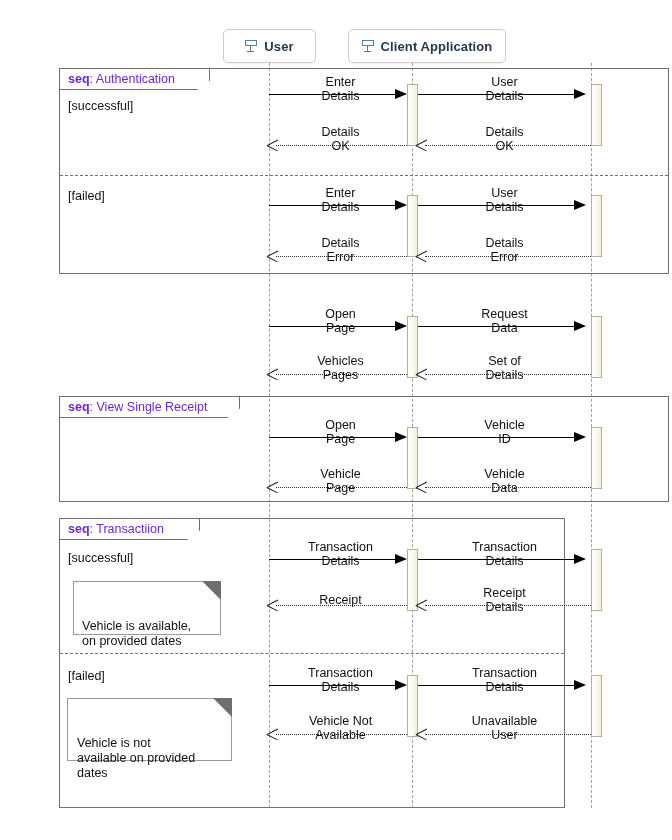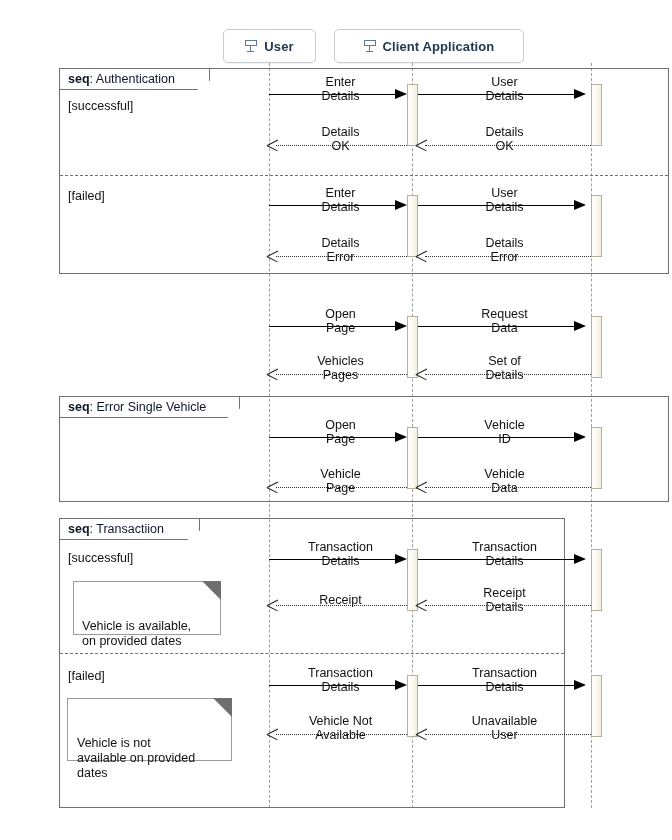--- a/index.html
+++ b/index.html
@@ -101,21 +101,21 @@
     border-right: 1px solid #707070;
     border-bottom: 1px solid #707070;
     display: flex;
     align-items: center;
     padding: 0 22px 0 8px;
     clip-path: polygon(0 0, 100% 0, 100% 55%, calc(100% - 13px) 100%, 0 100%);
     white-space: nowrap;
   }
   .frag-tab .ftxt {
     font-size: 12.5px;
-    color: #0f172a;
+    color: #6d28d9;
   }
   .frag-tab .ftxt b { font-weight: bold; }
 
   .frag-divider {
     position: absolute;
     left: 0;
     right: 0;
     height: 0;
     border-top: 1px dashed #707070;
   }
@@ -207,21 +207,21 @@
 
   <div class="participant" style="left:195px; top:29px; width:93px;">
     <span class="node-icon">
       <span class="nbox"></span>
         <span class="nstem"></span>
         <span class="nfoot"></span>
     </span>
     <span class="p-label">User</span>
   </div>
 
-  <div class="participant" style="left:306px; top:29px; width:190px;align-items:center;">
+  <div class="participant" style="left:320px; top:29px; width:158px;align-items:center;">
     <span class="node-icon">
       <span class="nbox"></span>
         <span class="nstem"></span>
         <span class="nfoot"></span>
     </span>
     <span class="p-label">Client Application</span>
   </div>
 
 
   <div class="lifeline" style="left:241px; top:63px; height:745px;"></div>
@@ -304,21 +304,21 @@
   <div class="msg-label" style="left:241px; top:355px; width:143px;">Vehicles
 Pages</div>
 
   <div class="msg-line dotted" style="left:397px; top:374px; width:166px;"></div>
   <div class="arrow-open" style="left:388px; top:368px;"></div>
   <div class="msg-label" style="left:390px; top:355px; width:173px;">Set of
 Details</div>
 
   <div class="fragment" style="left:31px; top:396px; width:610px; height:106px;">
     <div class="frag-tab" style="width:180px;">
-      <span class="ftxt"><b>seq</b><span>: Error Single Vehicle</span></span>
+      <span class="ftxt"><b>seq</b><span>: View Single Receipt</span></span>
     </div>
   </div>
 
   <div class="activation" style="left:379px; top:427px; height:62px;"></div>
   <div class="activation" style="left:563px; top:427px; height:62px;"></div>
 
   <div class="msg-line solid" style="left:241px; top:437px; width:130px;"></div>
   <div class="arrow-filled" style="left:367px; top:431.5px;"></div>
   <div class="msg-label" style="left:241px; top:419px; width:143px;">Open
 Page</div>

